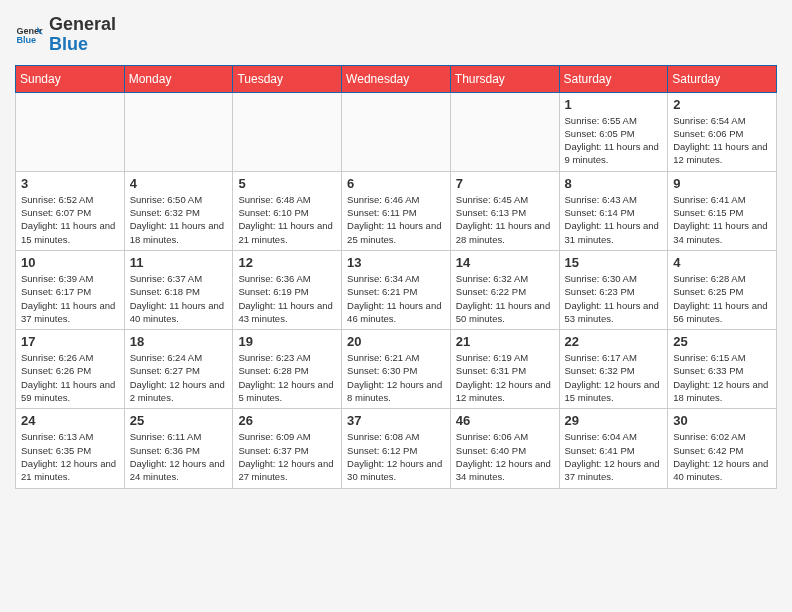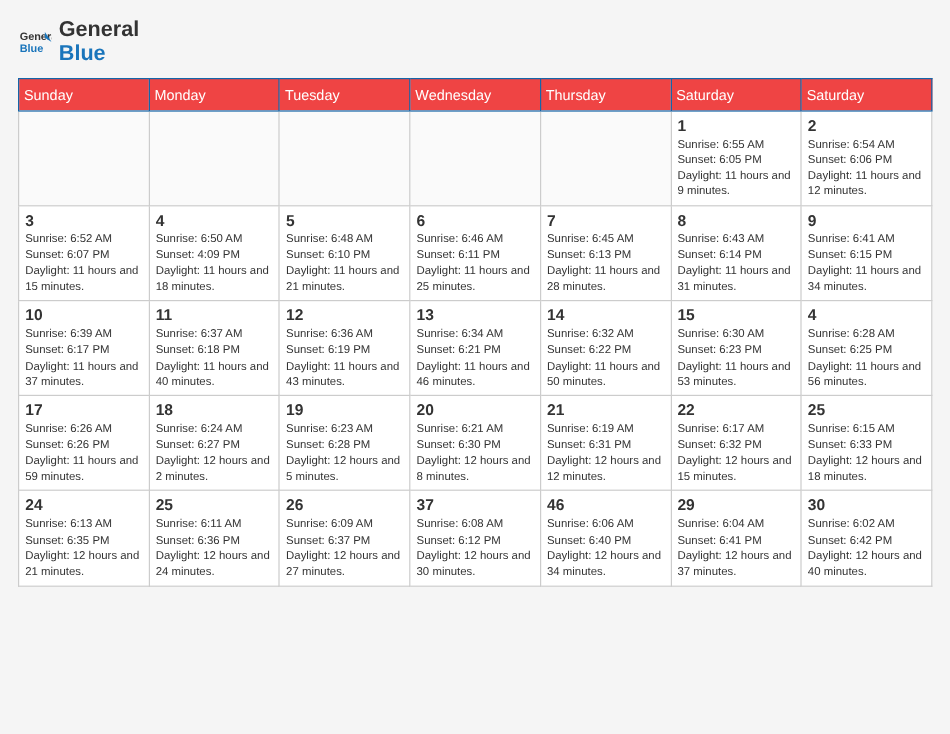--- a/index.html
+++ b/index.html
@@ -133,21 +133,21 @@
       <tr>
         <td>
           <span class="day-number">3</span>
           <div class="day-info">Sunrise: 6:52 AM
 Sunset: 6:07 PM
 Daylight: 11 hours and 15 minutes.</div>
         </td>
         <td>
           <span class="day-number">4</span>
           <div class="day-info">Sunrise: 6:50 AM
-Sunset: 4:09 PM
+Sunset: 6:32 PM
 Daylight: 11 hours and 18 minutes.</div>
         </td>
         <td>
           <span class="day-number">5</span>
           <div class="day-info">Sunrise: 6:48 AM
 Sunset: 6:10 PM
 Daylight: 11 hours and 21 minutes.</div>
         </td>
         <td>
           <span class="day-number">6</span>

